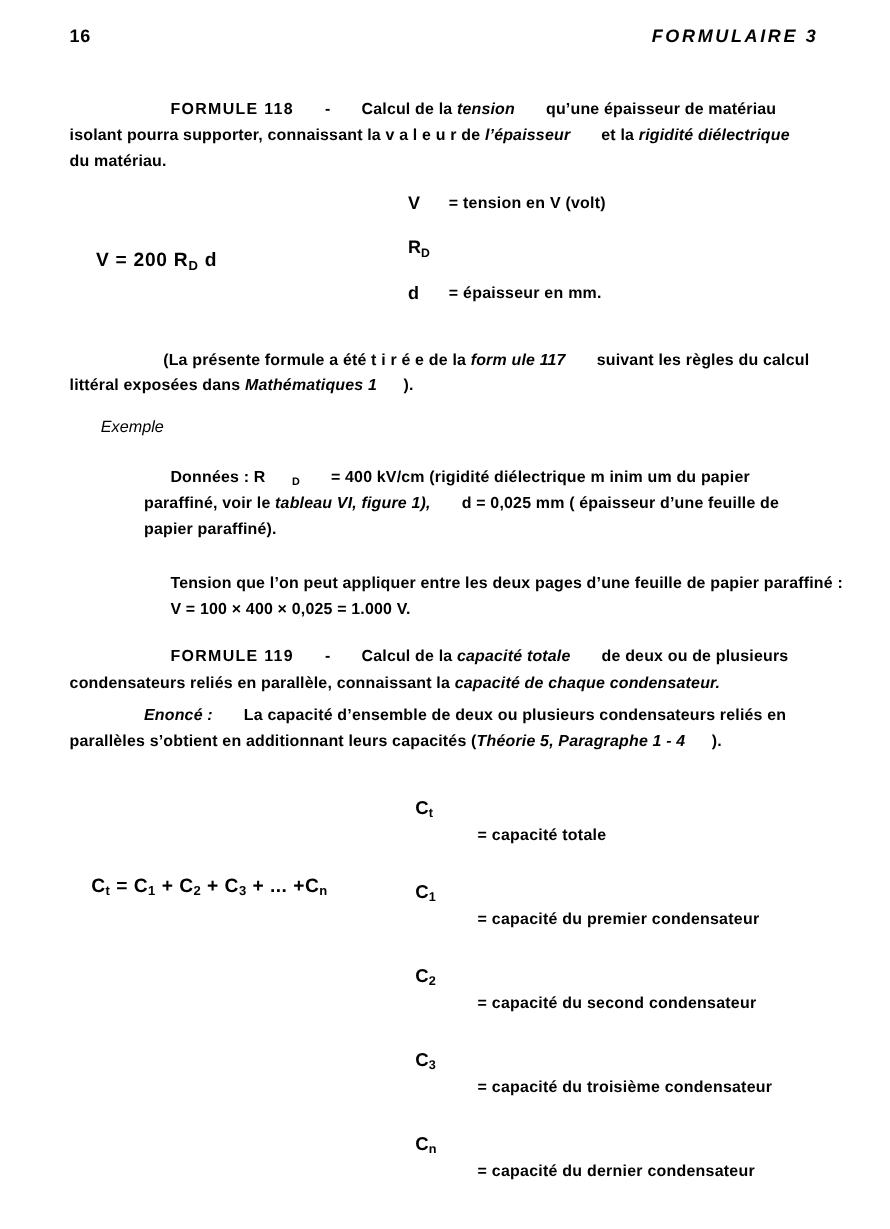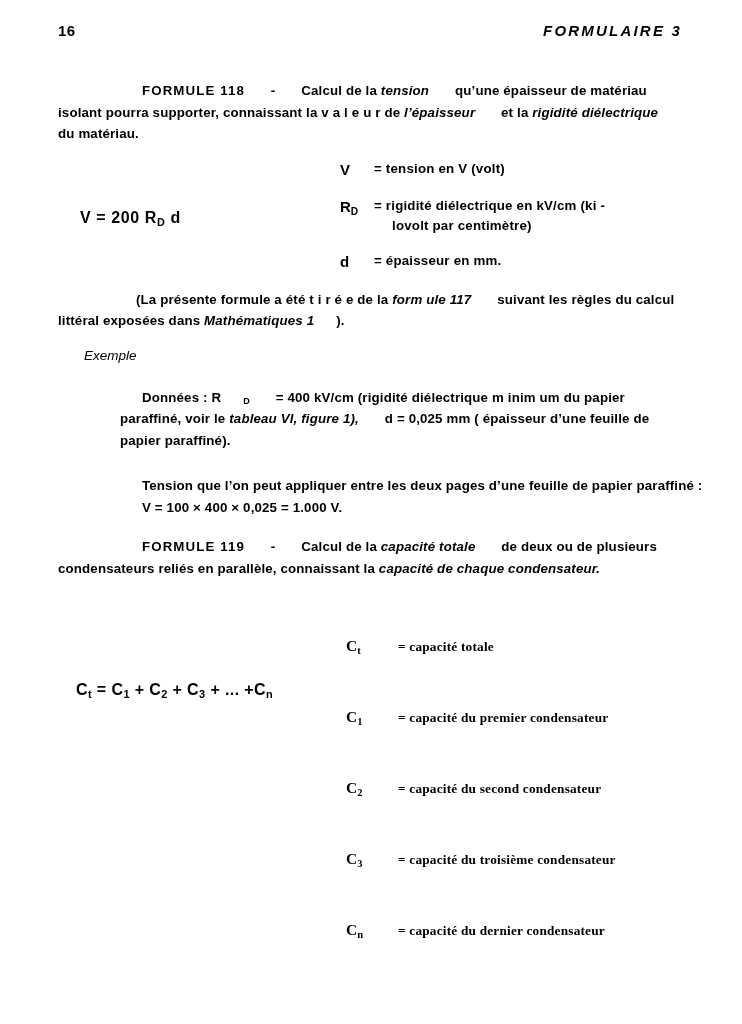--- a/index.html
+++ b/index.html
@@ -140,23 +140,22 @@
     font-weight: bold;
     letter-spacing: 0.4px;
     white-space: nowrap;
   }
   .defs119 {
     margin-left: 288px;
     font-size: 13.3px;
   }
   .def119-row {
     display: flex;
-    align-items: flex-end;
+    align-items: center;
     margin-bottom: 11px;
-    font-family: Liberation Serif, serif;
   }
   .def119-sym {
     font-weight: bold;
     font-size: 15.5px;
     min-width: 52px;
     white-space: nowrap;
   }
   .def119-txt {
     font-weight: bold;
     font-size: 13.3px;
@@ -188,21 +187,20 @@
       </div>
       <div class="defs">
 
         <div class="def-row">
           <div class="def-sym"><span>V</span><sub></sub></div>
           <div class="def-txt"><span>= tension en V (volt)</span></div>
         </div>
 
         <div class="def-row">
           <div class="def-sym"><span>R</span><sub>D</sub></div>
-          <div class="def-txt"><span>= rigidité diélectrique en kV/cm (ki -</span><span class="cont">lovolt par centimètre)</span></div>
         </div>
 
         <div class="def-row">
           <div class="def-sym"><span>d</span><sub></sub></div>
           <div class="def-txt"><span>= épaisseur en mm.</span></div>
         </div>
 
       </div>
     </div>
 
@@ -215,20 +213,23 @@
     <p class="example-para">
       <span class="bold">Données :  R</span><sub class="bold">D</sub><span class="bold">  = 400 kV/cm (rigidité diélectrique m inim um du papier paraffiné, voir le </span><span class="bi">tableau VI, figure 1),</span><span class="bold"> d = 0,025 mm ( épaisseur d’une feuille de papier paraffiné).</span>
     </p>
 
     <p class="example-para bold">Tension que l’on peut appliquer entre les deux pages d’une feuille de papier paraffiné : V = 100 × 400 × 0,025 = 1.000 V.</p>
 
     <p class="para" style="text-indent:62px; margin-top:18px;">
       <span class="bold spaced">FORMULE 119</span><span class="bold"> - </span><span class="bold">Calcul de la </span><span class="bi">capacité totale</span><span class="bold"> de deux ou de plusieurs condensateurs reliés en parallèle, connaissant la </span><span class="bi">capacité  de chaque condensateur.</span>
     </p>
 
+    <p class="para tight" style="text-indent:62px; margin-top:6px;">
+      <span class="bi">Enoncé :</span><span class="bold"> La capacité d’ensemble de deux ou plusieurs condensateurs reliés en parallèles s’obtient en additionnant leurs capacités (</span><span class="bi">Théorie 5, Paragraphe 1 - 4</span><span class="bold">).</span>
+    </p>
 
     <div class="formula119-block">
       <div class="eq119-left">
         C<sub>t</sub> = C<sub>1</sub> + C<sub>2</sub> + C<sub>3</sub> + ... +C<sub>n</sub>
       </div>
       <div class="defs119">
 
         <div class="def119-row">
           <div class="def119-sym"><span>C</span><sub>t</sub></div>
           <div class="def119-txt">= capacité totale</div>

